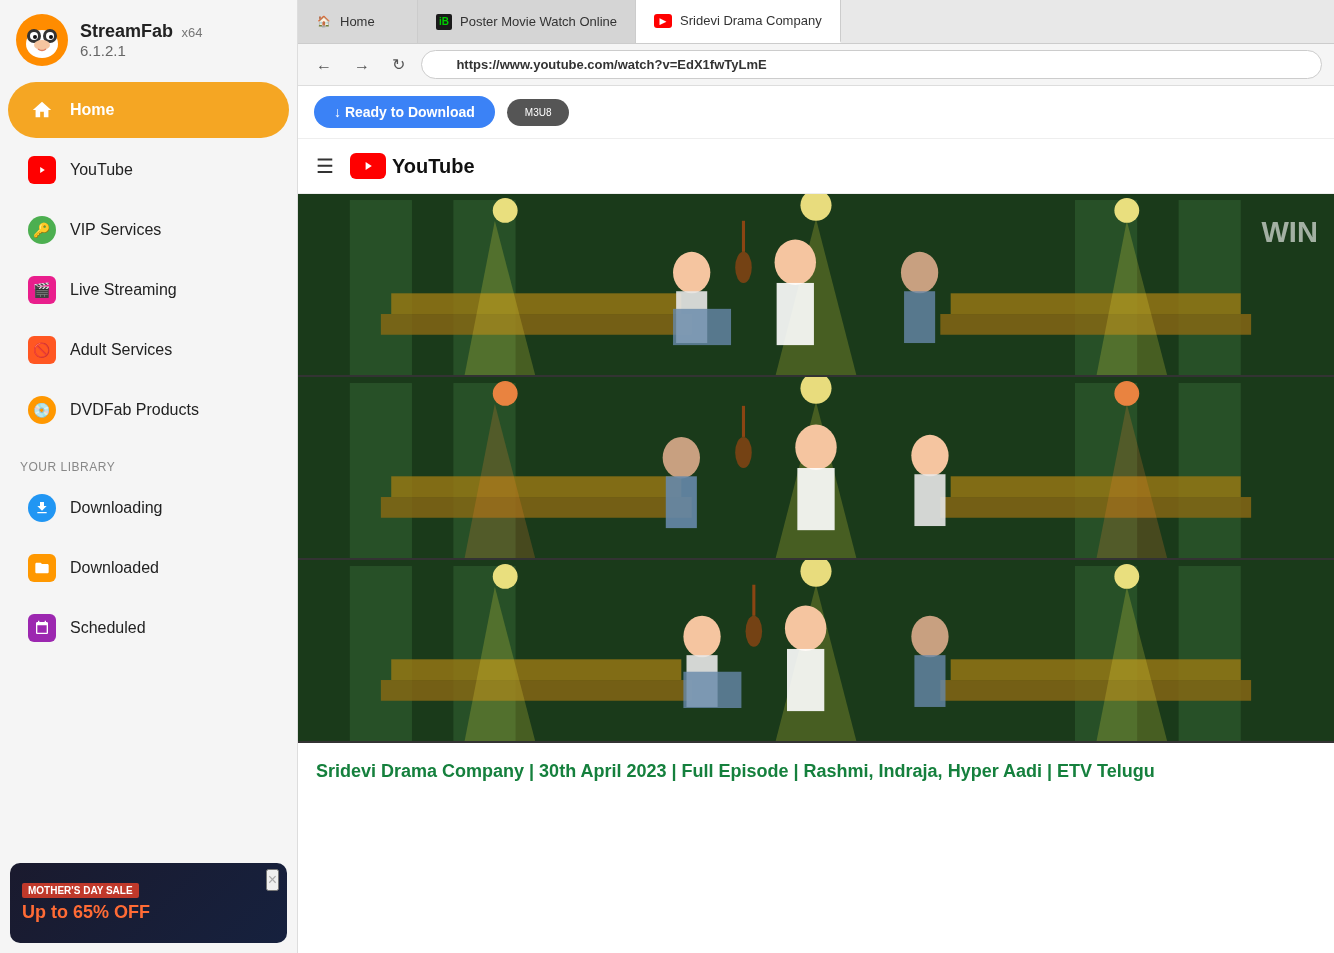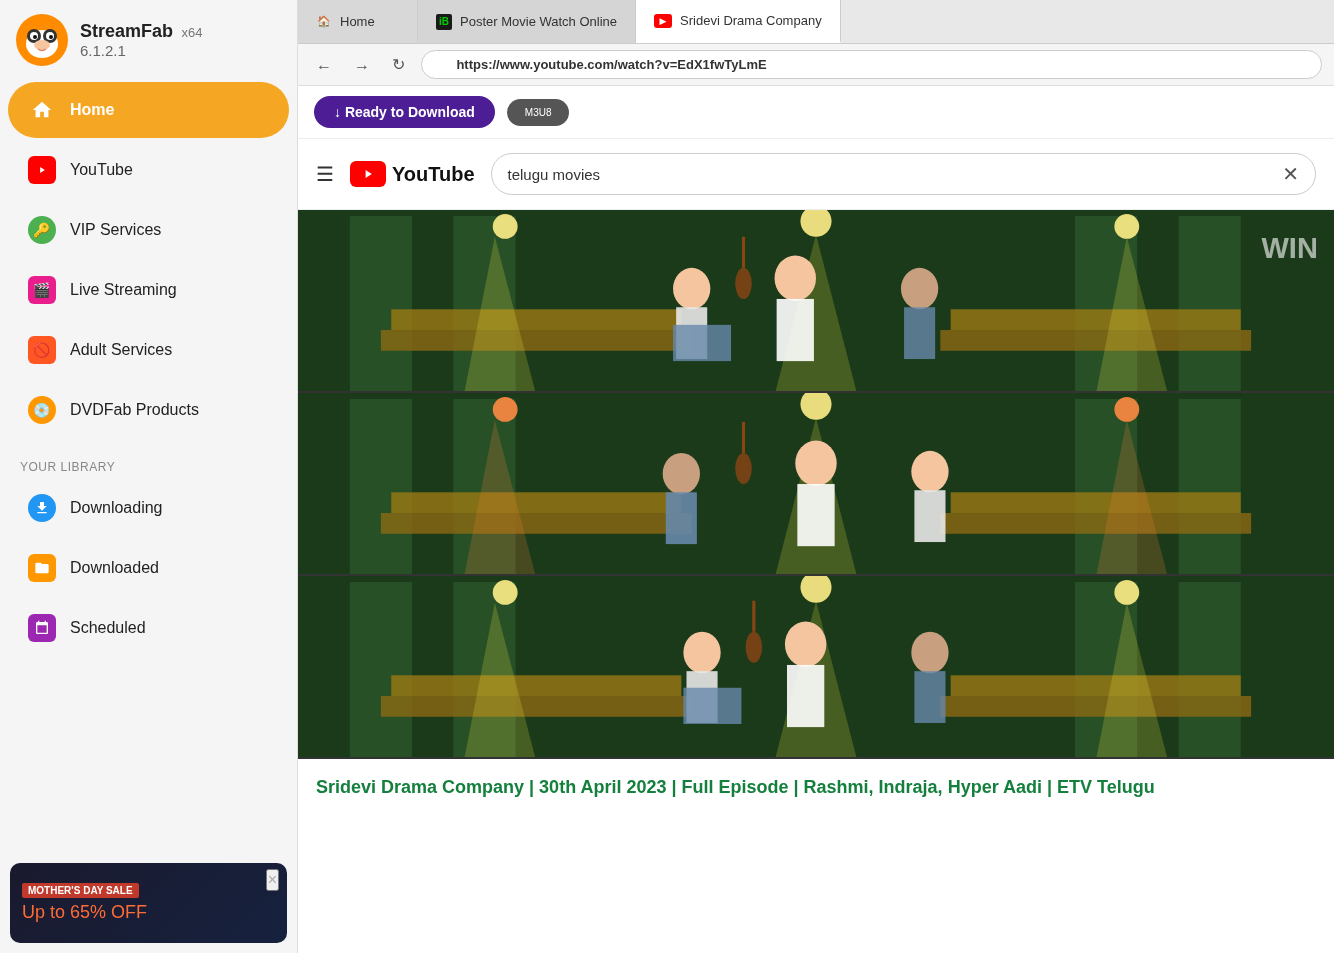--- a/index.html
+++ b/index.html
@@ -90,21 +90,21 @@
       font-size: 10px;
       font-weight: 700;
       padding: 2px 6px;
       border-radius: 2px;
       display: inline-block;
       margin-bottom: 4px;
       width: fit-content;
     }
     #promo-text {
       font-size: 18px;
-      font-weight: 400;
+      font-weight: 700;
       color: #ff6b35;
     }
 
     
     #main {
       flex: 1;
       display: flex;
       flex-direction: column;
       background: white;
       height: 953px;
@@ -201,21 +201,21 @@
     #download-bar {
       display: flex;
       align-items: center;
       gap: 12px;
       padding: 10px 16px;
       background: white;
       border-bottom: 1px solid #eee;
     }
 
     #btn-download {
-      background: #4c1d95;
+      background: #3b82f6;
       color: white;
       border: none;
       border-radius: 20px;
       padding: 8px 20px;
       font-size: 14px;
       font-weight: 600;
       cursor: pointer;
       display: flex;
       align-items: flex-start;
       gap: 6px;
@@ -479,24 +479,20 @@
     <div id="yt-header">
       <span id="yt-menu-icon">☰</span>
       <div id="yt-logo">
         <div id="yt-logo-icon">
           <svg width="24" height="18" viewBox="0 0 24 18">
               <path d="M23.5 2.8C23.2 1.7 22.3.8 21.2.5 19.4.1 12 .1 12 .1S4.6.1 2.8.5C1.7.8.8 1.7.5 2.8.1 4.6.1 9 .1 9s0 4.4.4 6.2c.3 1.1 1.2 2 2.3 2.3 1.8.4 9.2.4 9.2.4s7.4 0 9.2-.4c1.1-.3 2-1.2 2.3-2.3.4-1.8.4-6.2.4-6.2s0-4.4-.4-6.2z" fill="#ff0000"></path>
               <polygon points="9.6,13 15.8,9 9.6,5" fill="white"></polygon>
             </svg>
         </div>
         <span style="font-size:20px;font-weight:700;color:#111;">YouTube</span>
-      </div>
-      <div id="yt-search-box" style="flex:1;display:flex;align-items:center;border:1px solid #ccc;border-radius:24px;padding:8px 16px;">
-        <span style="font-size:15px;color:#333;flex:1;">telugu movies</span>
-        <button id="yt-search-clear" style="background:none;border:none;font-size:20px;color:#555;cursor:pointer;">✕</button>
       </div>
     </div>
 
     <div id="video-area">
 
       <div class="video-strip">
         <svg class="stage-scene" viewBox="0 0 1000 183" preserveAspectRatio="xMidYMid slice" xmlns="http://www.w3.org/2000/svg">
           <rect width="1000" height="183" fill="#1a3a1a"></rect>
 
           <rect x="50" y="10" width="60" height="170" fill="#2d5a2d" opacity="0.7"></rect>

